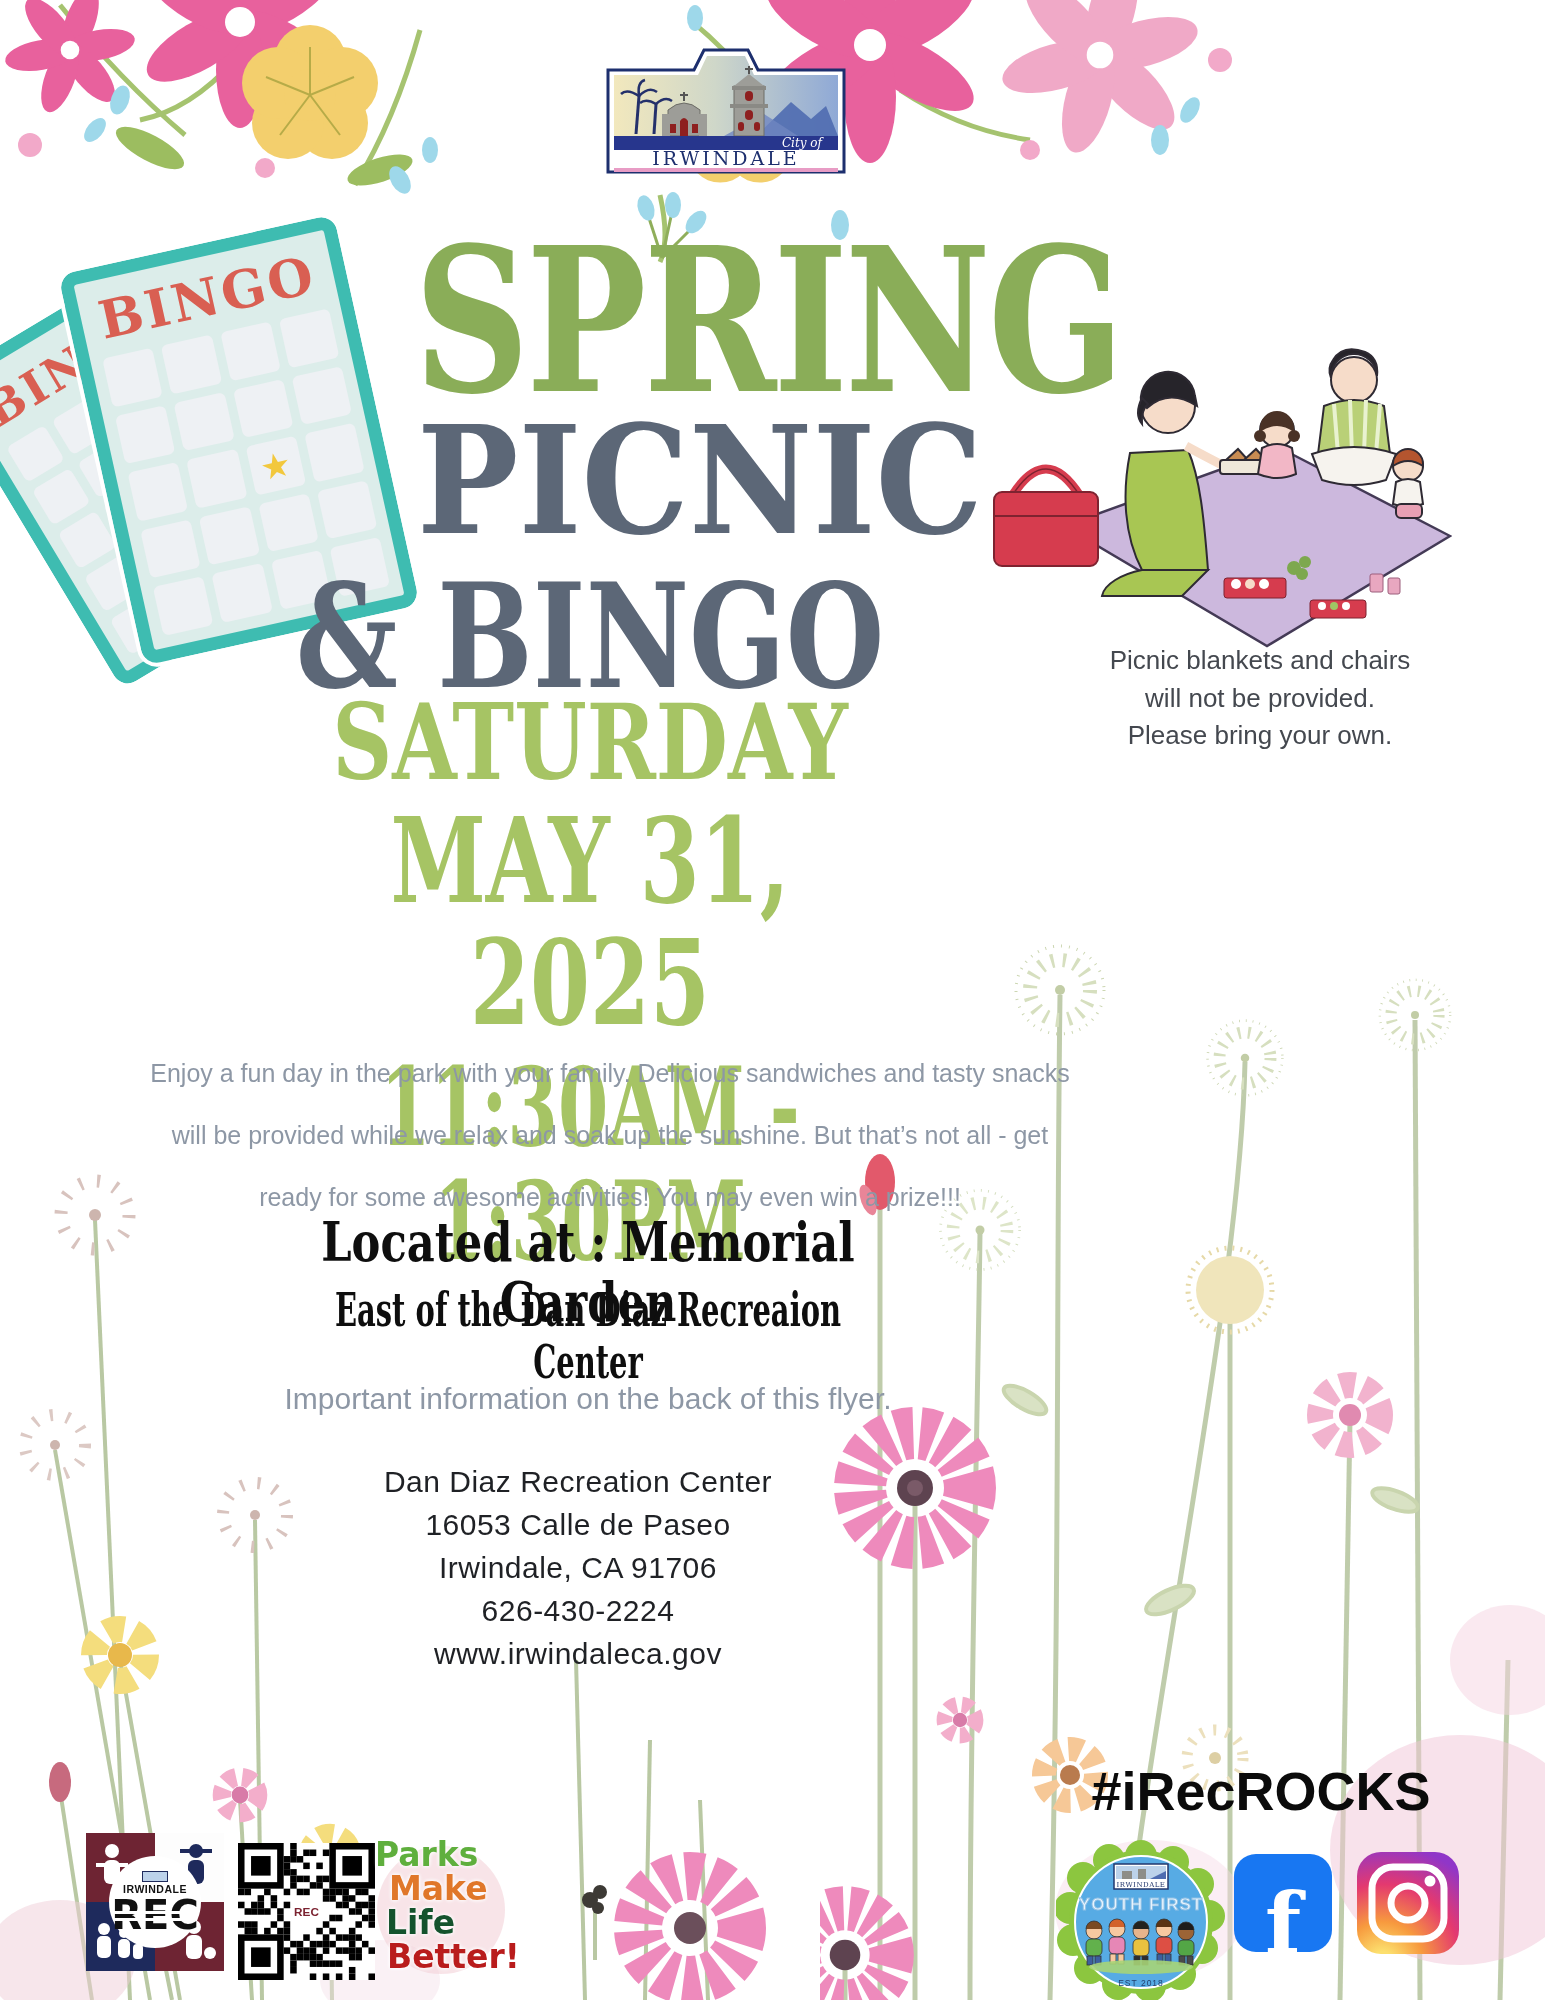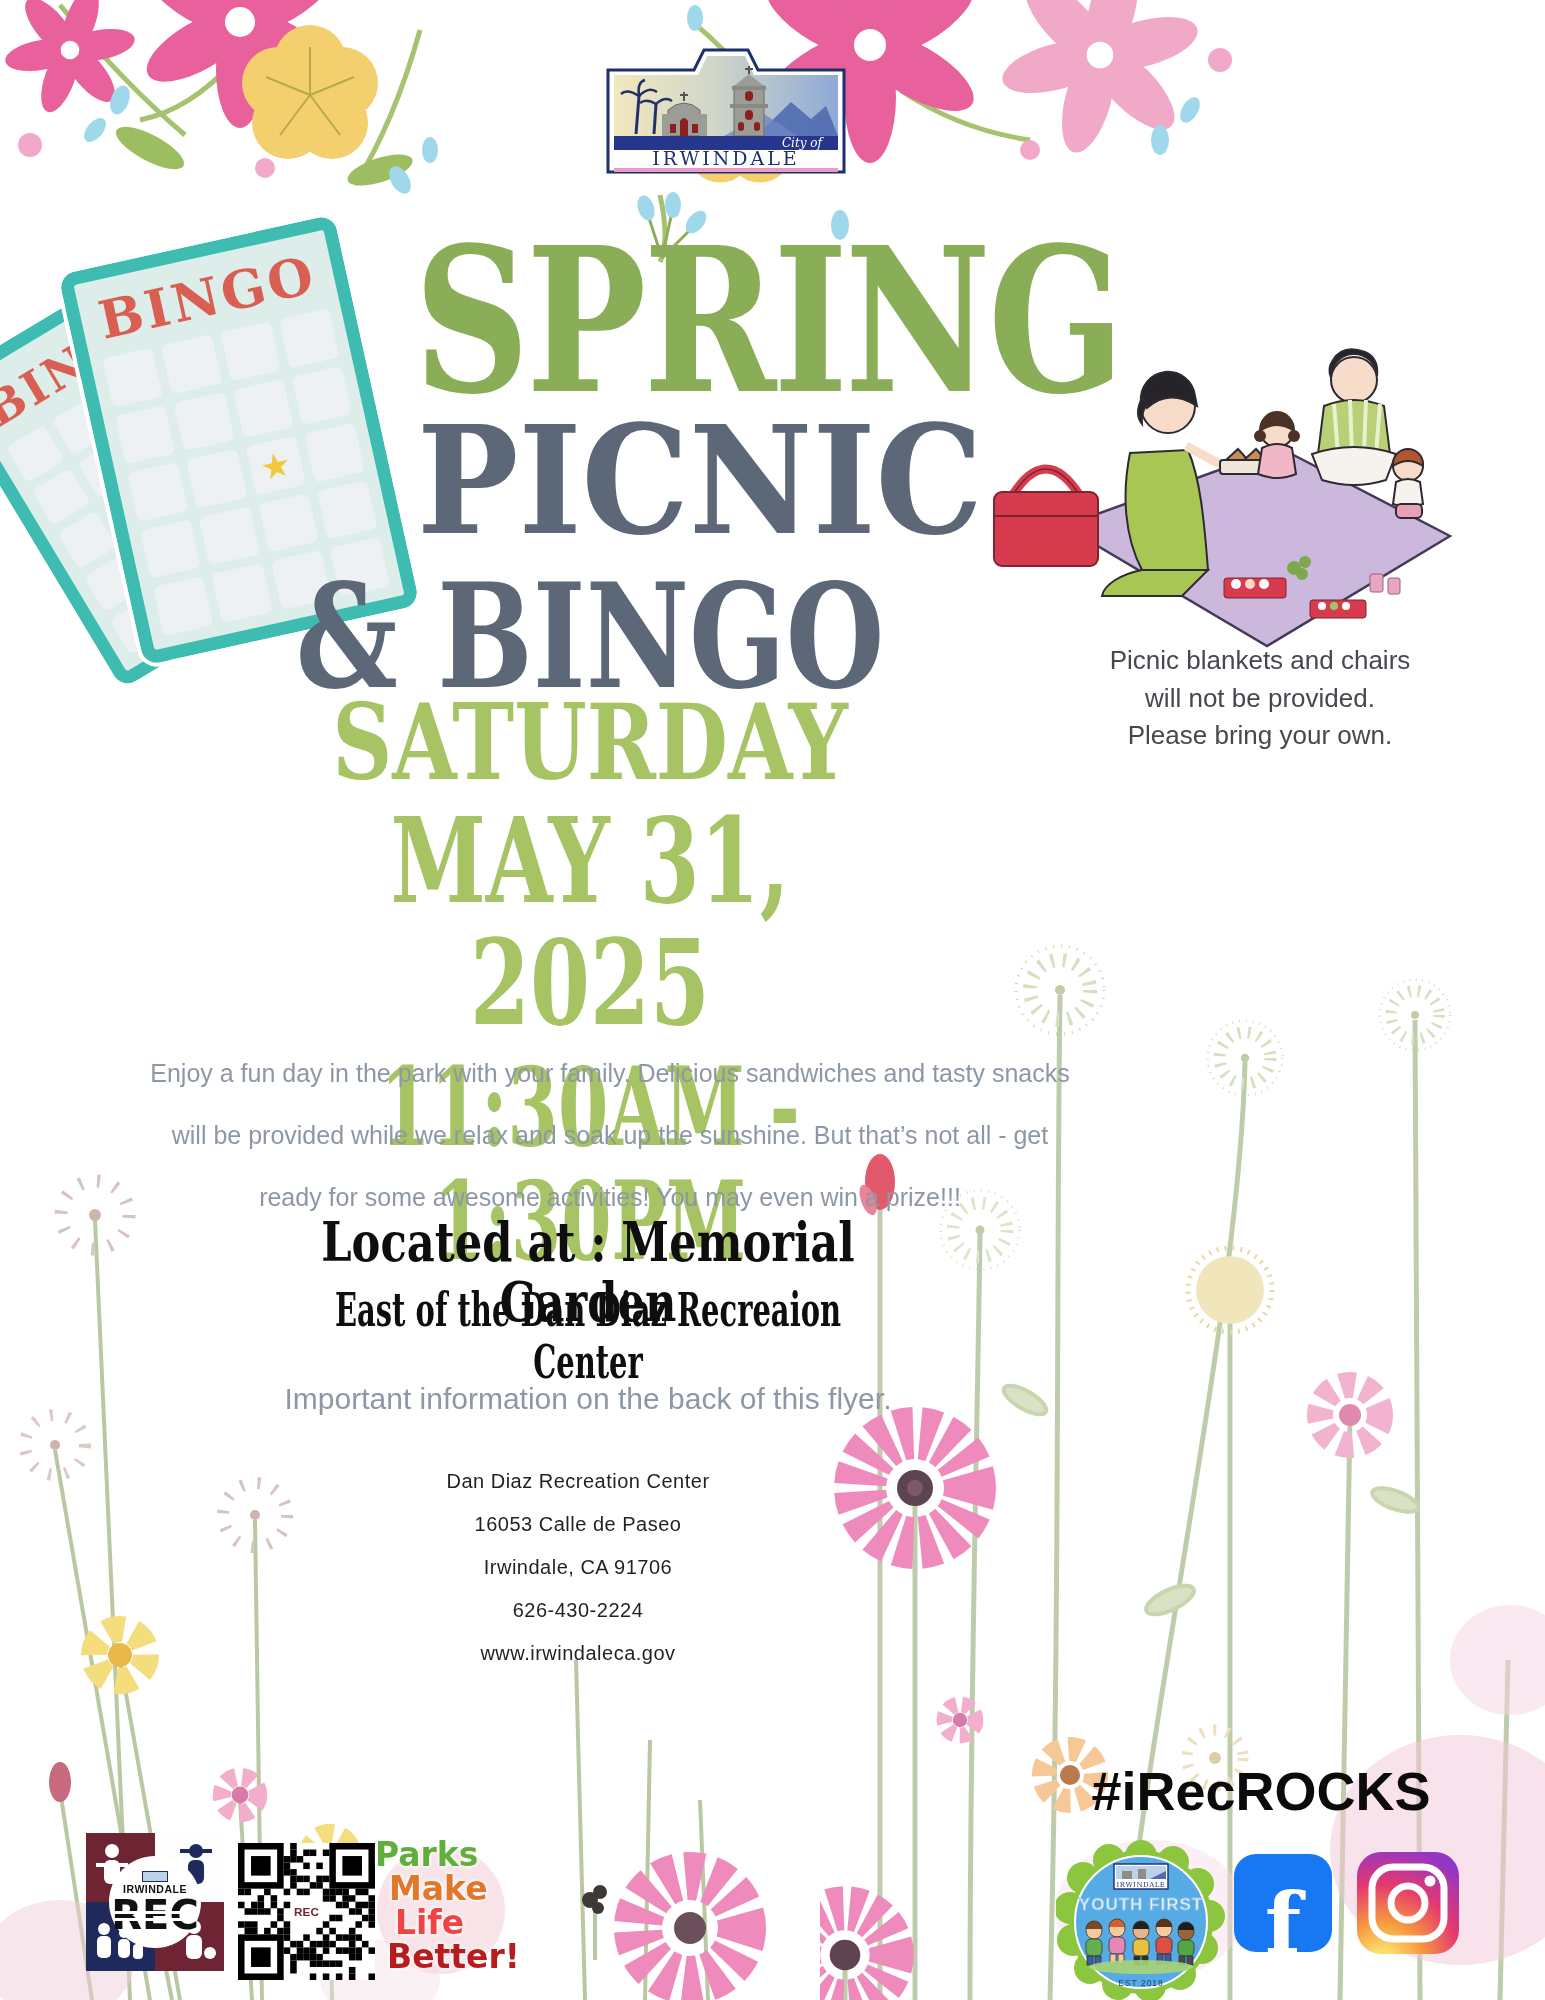--- a/index.html
+++ b/index.html
@@ -35,21 +35,21 @@
       color:#f2c83d;font-size:34px}
 
   
   .picnic-note{left:1075px;top:642px;width:370px;font-size:26px;line-height:37.5px;color:#44484f}
   .description{left:90px;top:1042px;width:1040px;font-size:25px;line-height:62px;color:#8d97a5}
   .loc-title{left:168px;top:1212px;width:840px;font-size:54px;line-height:60px;font-weight:bold;
       color:#0e0e0e;transform:scaleX(.8)}
   .loc-sub{left:168px;top:1284px;width:840px;font-size:46px;line-height:52px;font-weight:bold;
       color:#0e0e0e;transform:scaleX(.63)}
   .flyer-note{left:168px;top:1382px;width:840px;font-size:30px;color:#8d97a5}
-  .contact{left:278px;top:1460px;width:600px;font-size:20px;line-height:43px;color:#1f2125;letter-spacing:.5px}
+  .contact{left:278px;top:1460px;width:600px;font-size:30px;line-height:43px;color:#1f2125;letter-spacing:.5px}
 
   
   .rec-logo{left:86px;top:1833px;width:138px;height:138px;z-index:5}
   .rec-q{position:absolute;width:69px;height:69px}
   .q-tl{left:0;top:0;background:#6e2433}.q-tr{right:0;top:0;background:#fdfdfd}
   .q-bl{left:0;bottom:0;background:#1e2a5c}.q-br{right:0;bottom:0;background:#6e2433}
   .rec-figs{position:absolute;inset:0}
   .rec-center{position:absolute;left:23px;top:23px;width:92px;height:92px;border-radius:50%;
       background:#fff;display:flex;flex-direction:column;align-items:center;justify-content:center;gap:1px}
   .rec-flag{width:26px;height:11px;background:#bcd2ea;border:1.5px solid #1e2a5c}
@@ -57,21 +57,21 @@
   .rec-word{font-size:40px;line-height:38px;font-weight:900;color:#111;position:relative;
       font-family:"DejaVu Sans",sans-serif}
   .rec-word::before,.rec-word::after{content:"";position:absolute;left:2%;right:2%;height:3px;background:#fff}
   .rec-word::before{top:42%}.rec-word::after{top:58%}
   .qr{left:238px;top:1843px;width:137px;height:137px;background:#fff;z-index:5}
   .parks{left:375px;top:1838px;width:150px;height:155px;z-index:5;font-weight:700;
       font-family:"DejaVu Sans",sans-serif;font-size:33px;line-height:34px}
   .parks::before{content:"";position:absolute;left:2px;top:8px;width:128px;height:128px;border-radius:50%;
       background:#f3cdd6;opacity:.55;z-index:-1}
   .parks span{display:block;text-shadow:0 0 4px #fff,0 0 4px #fff}
-  .pk1{color:#5faf3d}.pk2{color:#e0772a;margin-left:14px}.pk3{color:#ef4444;margin-left:20px}
+  .pk1{color:#5faf3d}.pk2{color:#e0772a;margin-left:14px}.pk3{color:#14532d;margin-left:11px}
   .pk4{color:#b91c1c;margin-left:12px}
   .hashtag{left:1076px;top:1760px;width:370px;font-size:54px;font-weight:bold;color:#0b0b0b;z-index:5}
   .youth{left:1056px;top:1836px;width:170px;height:172px;z-index:5}
   .fb{left:1234px;top:1854px;width:98px;height:98px;border-radius:22px;background:#1877f2;z-index:5;
       display:flex;align-items:flex-end;justify-content:center;overflow:hidden}
   .fb span{color:#fff;font-size:84px;line-height:84px;font-weight:bold;font-family:"DejaVu Serif",serif;
       margin-bottom:-14px}
   .ig{left:1357px;top:1852px;width:102px;height:102px;border-radius:24px;z-index:5;
       background:radial-gradient(circle at 25% 108%,#fcdf6e 8%,#f79a3e 30%,#e4396f 58%,#9036c8 88%)}
   .decor{z-index:0}

